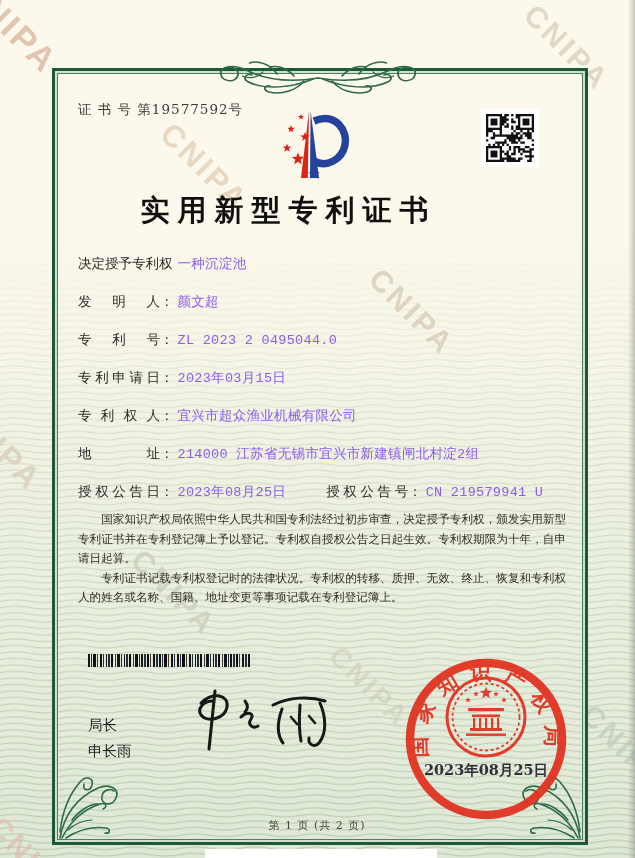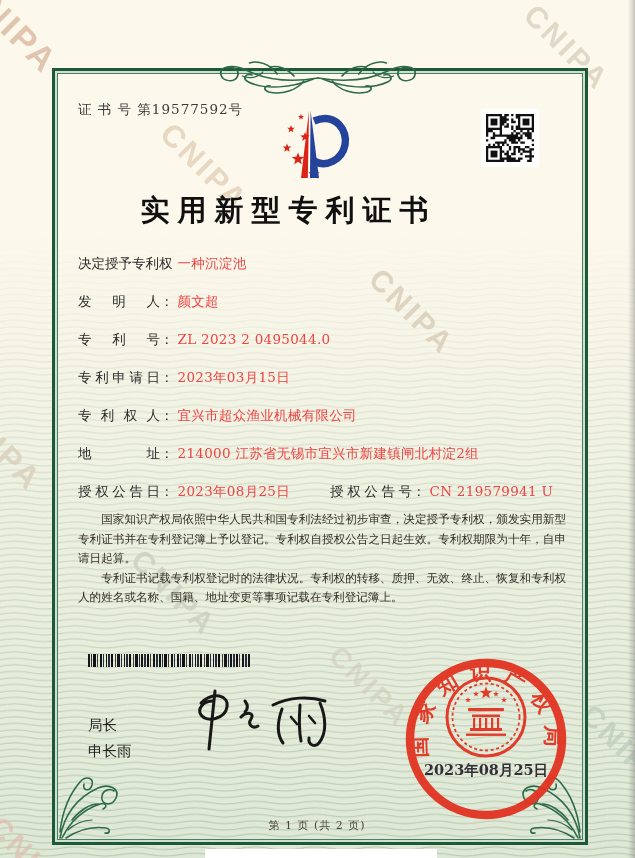--- a/index.html
+++ b/index.html
@@ -31,21 +31,21 @@
   .qr{position:absolute;left:481px;top:109px;width:58px;height:58px;background:#fff;
       display:flex;align-items:center;justify-content:center;}
   .title{position:absolute;left:52px;top:191px;width:473px;text-align:center;
          font-size:29px;font-weight:bold;letter-spacing:8px;color:#101010;}
 
   .fields{position:absolute;left:78px;top:255px;}
   .field-row{height:14px;margin-bottom:24px;white-space:nowrap;font-size:13.5px;color:#23242e;}
   .flabel{display:inline-block;width:82px;text-align:justify;text-align-last:justify;
           vertical-align:top;color:#2b2b2b;}
   .fcolon{display:inline-block;margin-right:4px;color:#2b2b2b;}
-  .fvalue{letter-spacing:.3px;color:#ef4444;}
+  .fvalue{letter-spacing:.3px;color:#8b5cf6;font-family:Liberation Mono, monospace;}
   .flabel.second{margin-left:40px;}
 
   .body-text{position:absolute;left:78px;top:510px;width:488px;}
   .body-text p{margin:0;font-size:11.6px;line-height:19.5px;text-indent:2em;
                text-align:justify;color:#332e27;}
 
   .barcode{position:absolute;left:88px;top:654px;width:163px;height:13px;
     background:
       repeating-linear-gradient(90deg,
         #15151a 0 1.5px, rgba(0,0,0,0) 1.5px 2.6px,

